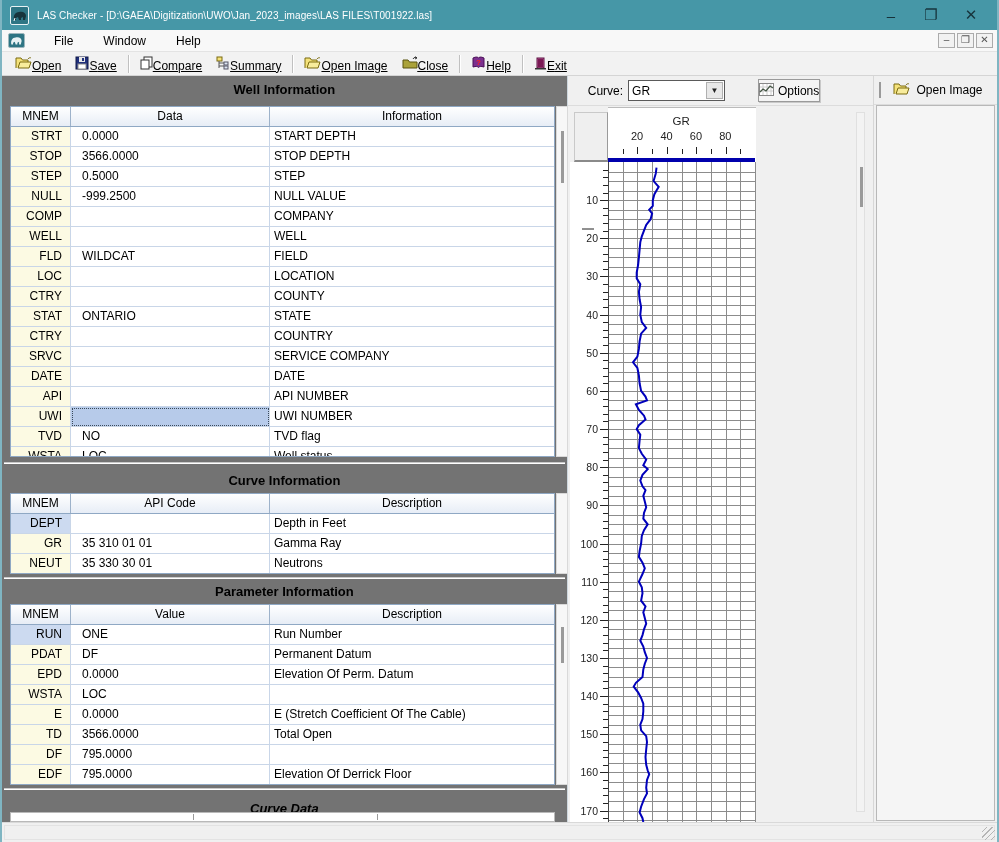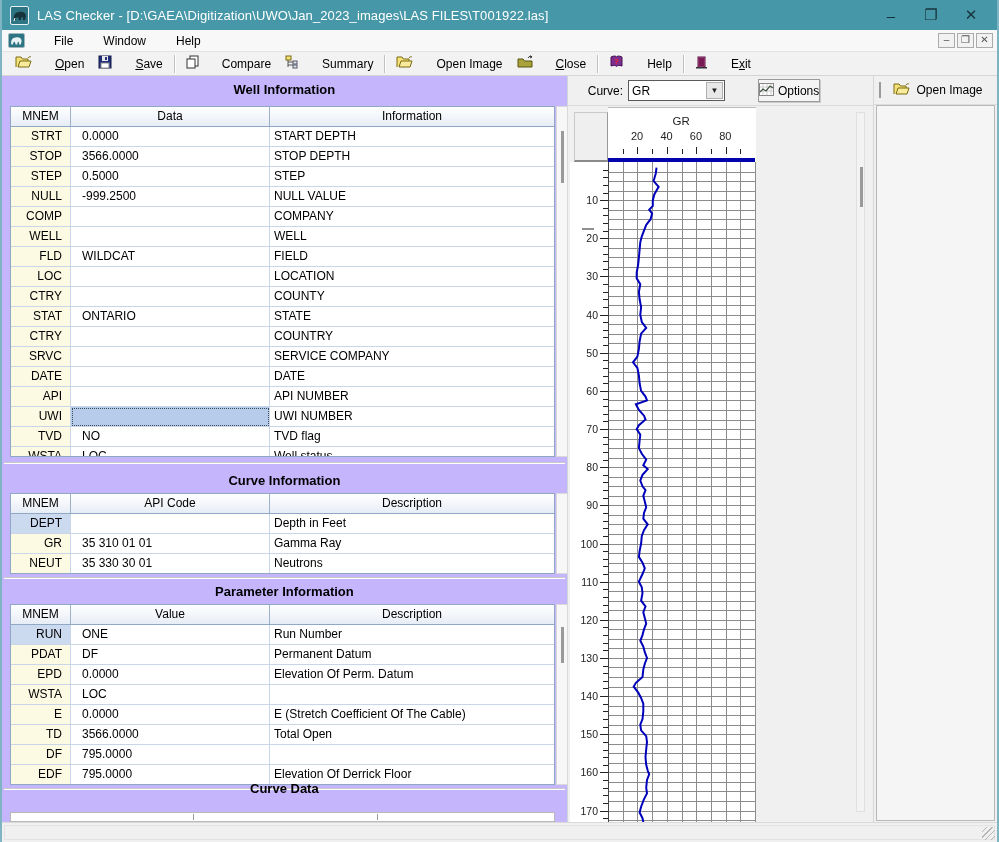--- a/index.html
+++ b/index.html
@@ -4,44 +4,44 @@
 <style>
   * { margin:0; padding:0; box-sizing:border-box; }
   html,body { width:999px; height:842px; overflow:hidden; }
   body { font-family:"Liberation Sans", sans-serif; font-size:12px; color:#000; background:#e8e8e8; }
   .window { width:999px; height:842px; border-left:2px solid #7fb5c2; border-right:2px solid #7fb5c2; border-bottom:2px solid #7fb5c2; background:#f0f0f0; position:relative; }
 
   
   .titlebar { height:30px; background:#4697a7; display:flex; align-items:center; color:#fff; padding-left:8px; }
   .app-icon { width:19px; height:19px; background:#2e7584; border:1px solid #e8f2f4; border-radius:2px; margin-right:8px; position:relative; flex:none; }
   .app-icon svg { position:absolute; left:1px; top:2px; }
-  .title-text { font-size:13px; letter-spacing:0.1px; flex:1; white-space:nowrap; overflow:hidden; }
+  .title-text { font-size:10px; letter-spacing:0.1px; flex:1; white-space:nowrap; overflow:hidden; }
   .win-controls { display:flex; align-items:center; margin-right:6px; }
   .win-btn { width:40px; height:28px; display:flex; align-items:center; justify-content:center; color:#16323a; font-size:15px; cursor:default; }
 
   
   .menubar { height:22px; background:#f8f8f8; display:flex; align-items:center; border-bottom:1px solid #e3e3e3; padding-left:6px;gap:12px; }
   .menu-icon { width:17px; height:15px; background:#2e7584; border:1px solid #9db7bd; border-radius:2px; margin-right:8px; position:relative; flex:none; }
   .menu-icon svg { position:absolute; left:0px; top:1px; }
   .menu-item { padding:2px 9px; }
   .mdi-controls { margin-left:auto; display:flex; gap:2px; margin-right:4px; }
   .mdi-btn { width:17px; height:15px; border:1px solid #ababab; background:#f2f2f2; color:#555; font-size:10px; line-height:12px; text-align:center; }
 
   
   .toolbar { height:24px; background:#f2f2f2; border-bottom:1px solid #d5d5d5; display:flex; align-items:center; padding-left:6px; }
-  .tbtn { display:flex; align-items:center; gap:23px; padding:2px 7px; height:22px; }
+  .tbtn { display:flex; align-items:flex-end; gap:0; padding:2px 7px; height:22px;text-decoration:underline; }
   .tbtn svg { flex:none; }
   .tsep { width:1px; height:18px; background:#c0c0c0; margin:0 4px; box-shadow:1px 0 0 #fff; }
   .u { text-decoration:underline; }
 
   
   .main { display:flex; height:746px; }
 
   
-  .left-panel { width:568px; position:relative; background:#c4b5fd; border-right:1px solid #cdd6dd; }
+  .left-panel { width:568px; position:relative; background:#737373; border-right:1px solid #cdd6dd; }
   .sect-title { position:absolute; left:0; width:100%; text-align:center; font-weight:bold; font-size:13px; }
   .sect-div { position:absolute; left:2px; right:2px; height:2px; border-top:1px solid #c9c9c9; border-bottom:1px solid #ffffff; }
   .tbl { position:absolute; left:8px; width:545px; background:#fff; border:1px solid #8fa8c4; overflow:hidden; }
   .thead { display:flex; height:20px; background:linear-gradient(#ffffff,#e7edf6); border-bottom:1px solid #8fa8c4; }
   .thead .hc { line-height:19px; text-align:center; border-right:1px solid #9db2ca; }
   .hc.mn { width:60px; }
   .hc.dt { width:199px; }
   .hc.in { flex:1; border-right:none; }
   .trow { display:flex; height:20px; }
   .tc { line-height:19px; border-right:1px solid #c9d6e8; border-bottom:1px solid #c9d6e8; white-space:nowrap; overflow:hidden; }
@@ -372,21 +372,21 @@
               <div class="tc dt">795.0000</div>
               <div class="tc in">Elevation Of Derrick Floor</div>
             </div>
           </div>
       </div>
       <div class="vscroll" style="left:554px; top:528px; height:181px;">
         <div class="vthumb" style="top:22px; height:36px;"></div>
       </div>
       <div class="sect-div" style="top:712px;"></div>
 
-      <div class="sect-title" style="top:705px;">Curve Data</div>
+      <div class="sect-title" style="top:725px;font-style:italic;">Curve Data</div>
       <div class="cd-strip" style="top:736px;">
         <div class="cd-tick" style="left:182px;"></div>
         <div class="cd-tick" style="left:366px;"></div>
       </div>
     </div>
 
     <div class="chart-panel">
       <div class="ctrl-row">
         <span class="curve-label">Curve:</span>
         <div class="combo">

